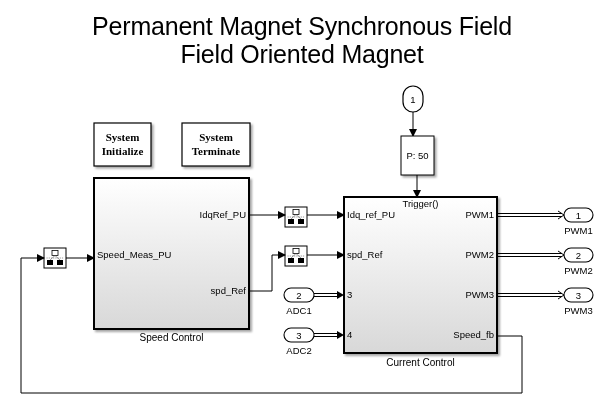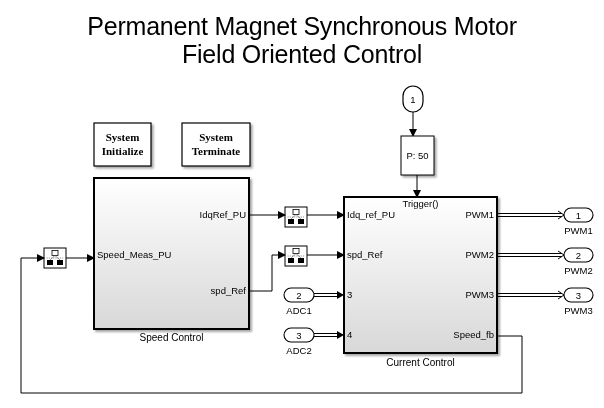--- a/index.html
+++ b/index.html
@@ -7,22 +7,22 @@
   .title { position:absolute; left:0; width:604px; text-align:center; font-size:25px; line-height:28px; top:12px; letter-spacing:-0.2px; }
   svg#diagram { position:absolute; left:0; top:0; }
   .blk-label { font-family:"Liberation Sans", sans-serif; font-size:10px; fill:#000; }
   .port-label { font-family:"Liberation Sans", sans-serif; font-size:9.5px; fill:#000; }
   .serif-bold { font-family:"Liberation Serif", serif; font-weight:bold; font-size:11px; fill:#000; }
 </style>
 </head>
 <body>
 
 <div class="title">
-  <div>Permanent Magnet Synchronous Motor</div>
-  <div>Field Oriented Control</div>
+  <div>Permanent Magnet Synchronous Field</div>
+  <div>Field Oriented Magnet</div>
 </div>
 
 <svg id="diagram" width="604" height="408" viewBox="0 0 604 408">
   <defs>
     <linearGradient id="subsysGrad" x1="0" y1="0" x2="0" y2="1">
       <stop offset="0" stop-color="#ffffff"></stop>
       <stop offset="1" stop-color="#d8d8d8"></stop>
     </linearGradient>
     <filter id="shadow" x="-10%" y="-10%" width="130%" height="130%">
       <feDropShadow dx="2" dy="2" stdDeviation="1.2" flood-color="#000" flood-opacity="0.35"></feDropShadow>

